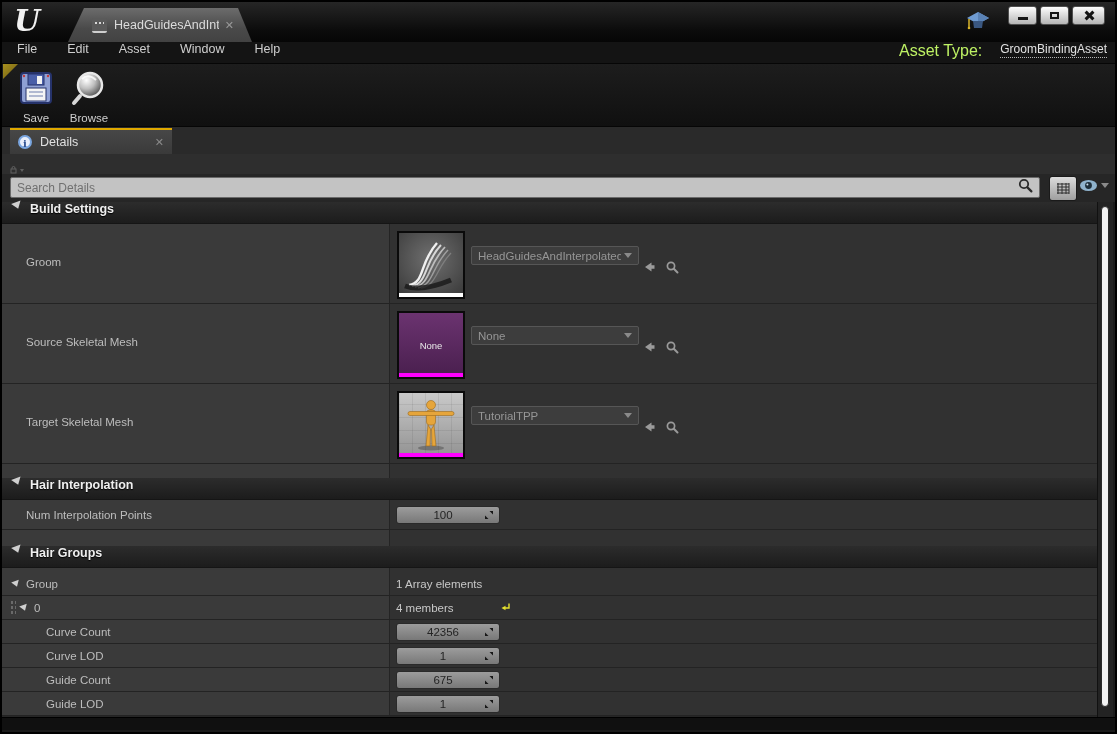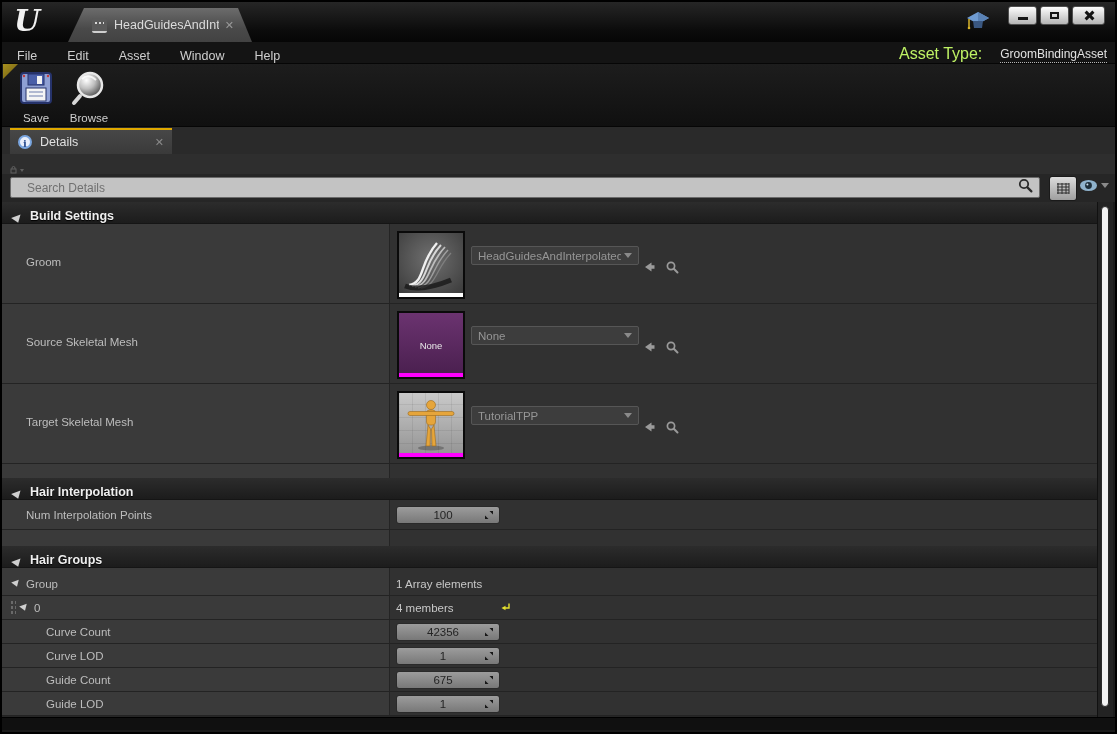--- a/index.html
+++ b/index.html
@@ -29,21 +29,21 @@
           background:linear-gradient(#fdfdfd,#b5b5b5);display:flex;align-items:center;justify-content:center;position:relative;}
   .winbtn.close{width:31px;}
   .glyph-min{width:10px;height:3px;background:#151515;margin-top:5px;}
   .glyph-max{width:9px;height:7px;border:2px solid #151515;box-sizing:border-box;}
   .glyph-x{position:relative;width:11px;height:11px;}
   .glyph-x:before,.glyph-x:after{content:"";position:absolute;left:4.5px;top:0;width:3px;height:11px;background:#151515;}
   .glyph-x:before{transform:rotate(45deg);} .glyph-x:after{transform:rotate(-45deg);}
 
   
   .menubar{position:absolute;left:0;top:40px;width:100%;height:22px;background:#141414;
-           display:flex;align-items:flex-end;border-bottom:1px solid #060606;box-sizing:border-box;}
+           display:flex;align-items:flex-start;border-bottom:1px solid #060606;box-sizing:border-box;}
   .menu-item{color:#cfcfcf;font-size:12.5px;padding:0 15px;}
   .menubar-spacer{flex:1;}
   .asset-type{color:#bef264;font-size:16px;margin-right:18px;}
   .asset-type-value{color:#e2e2e2;font-size:12px;margin-right:8px;border-bottom:1px dotted #b5b5b5;padding-bottom:1px;}
 
   
   .toolbar{position:absolute;left:0;top:62px;width:100%;height:63px;
            background:linear-gradient(#1d1d1d,#101010);border-bottom:1px solid #060606;box-sizing:border-box;}
   .toolbar-corner{position:absolute;left:1px;top:0;width:15px;height:15px;
                   background:linear-gradient(135deg,#a8901f,#6e5d12);clip-path:polygon(0 0,100% 0,0 100%);}
@@ -62,35 +62,35 @@
   .details-tab-label{color:#e0e0e0;font-size:12.5px;flex:1;}
   .details-close{color:#8a8a8a;font-size:11px;}
 
   
   .substrip{position:absolute;left:0;top:152px;width:100%;height:20px;background:#2e2e2e;}
   .substrip .mini{position:absolute;left:8px;top:6px;width:18px;height:8px;opacity:.55;}
   .searchrow{position:absolute;left:0;top:172px;width:100%;height:28px;background:#262626;}
   .search-box{position:absolute;left:8px;top:3px;width:1030px;height:21px;background:#c3c3c3;
               border:1px solid #6a6a6a;border-radius:2px;box-sizing:border-box;display:flex;align-items:center;}
   .search-box input{flex:1;border:none;background:transparent;outline:none;font-size:12px;color:#3c3c3c;
-                    padding:0 16px;font-family:inherit;}
+                    padding:0 6px;font-family:inherit;}
   .search-box input::placeholder{color:#707070;}
   .search-mag{margin-right:6px;flex:0 0 auto;}
   .grid-btn{position:absolute;left:1047px;top:2px;width:26px;height:23px;border-radius:3px;border:1px solid #1a1a1a;
             background:linear-gradient(#dcdcdc,#9e9e9e);display:flex;align-items:center;justify-content:center;}
   .eye-btn{position:absolute;left:1077px;top:5px;display:flex;align-items:center;}
   .caret{width:0;height:0;border-left:4px solid transparent;border-right:4px solid transparent;
          border-top:5px solid #8a8a8a;margin-left:3px;}
 
   
   .body{position:absolute;left:0;top:200px;width:1100px;bottom:14px;background:#313131;}
   .gutter{position:absolute;right:2px;top:200px;bottom:14px;width:15px;background:#232323;border-left:1px solid #111;}
   .scroll-thumb{position:absolute;left:3px;top:4px;width:8px;height:501px;background:#f2f2f2;
                 border:1px solid #2a2a2a;border-radius:4px;box-sizing:border-box;}
-  .cat-header{height:22px;background:linear-gradient(#2c2c2c,#1c1c1c);display:flex;align-items:flex-end;
+  .cat-header{height:22px;background:linear-gradient(#2c2c2c,#1c1c1c);display:flex;align-items:flex-start;
               border-bottom:1px solid #151515;box-sizing:border-box;}
   .cat-header .txt{color:#efefef;font-size:12.5px;font-weight:bold;text-shadow:0 1px 1px #000;}
   .tri{width:0;height:0;border-left:5px solid transparent;border-right:5px solid transparent;
        border-top:7px solid #cfcfcf;margin:0 8px 0 10px;transform:rotate(-20deg);}
   .tri.small{border-left-width:4px;border-right-width:4px;border-top-width:6px;margin:0 6px 0 0;}
   .r{display:flex;border-bottom:1px solid rgba(0,0,0,.28);box-sizing:border-box;}
   .lc{flex:0 0 388px;background:#3a3a3a;border-right:1px solid #242424;box-sizing:border-box;
       color:#bdbdbd;font-size:11.5px;display:flex;align-items:center;}
   .vc{flex:1;background:#313131;display:flex;align-items:center;color:#c8c8c8;font-size:11.5px;}
   .r.asset{height:80px;} .r.asset .lc,.r.asset .vc{align-items:flex-start;}

